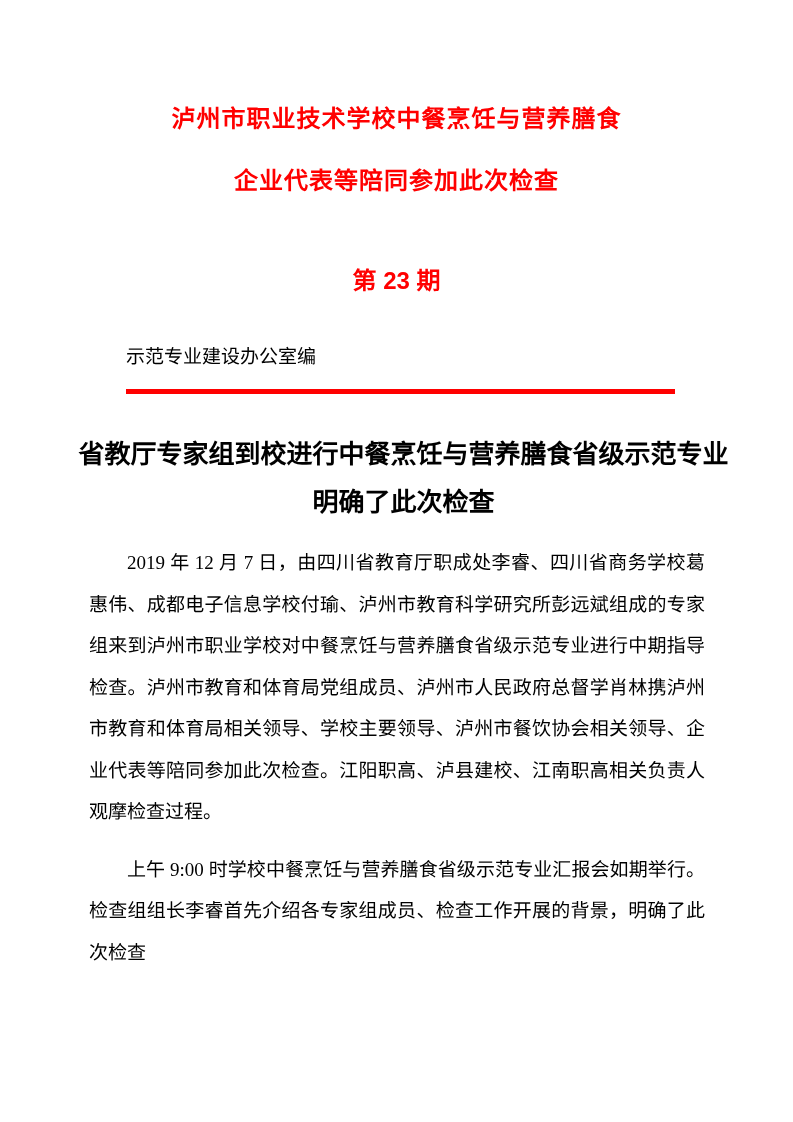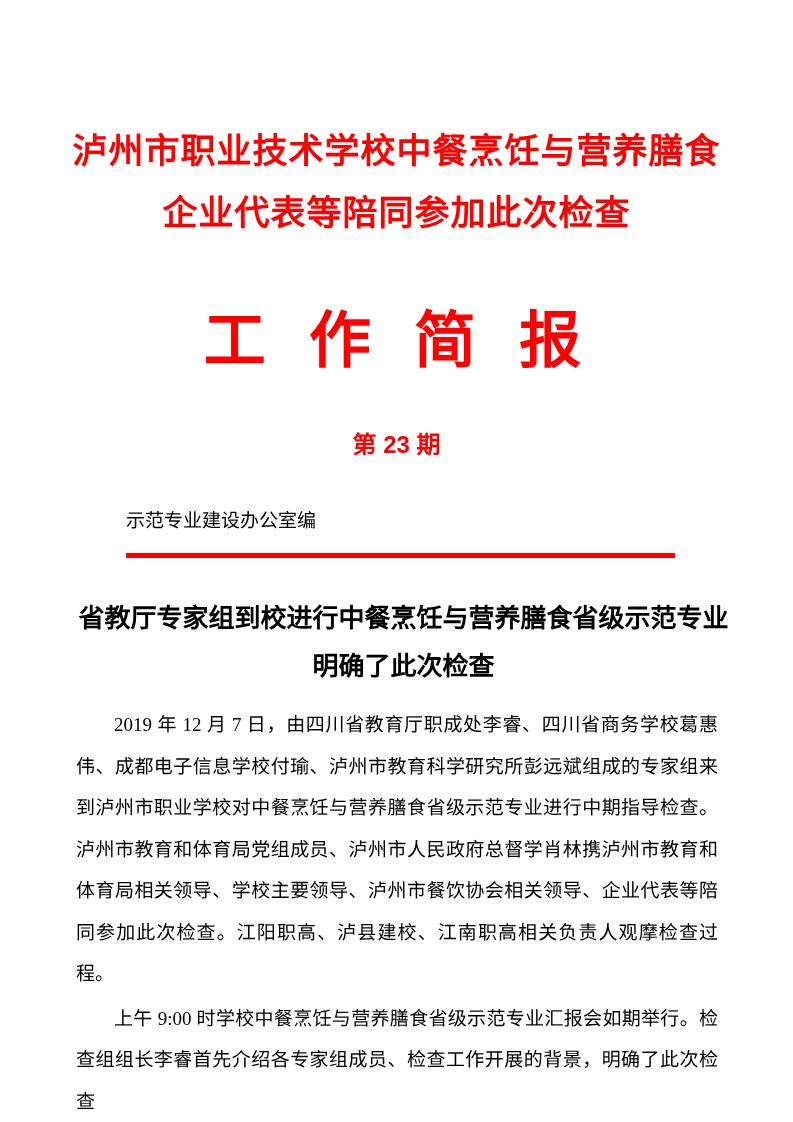--- a/index.html
+++ b/index.html
@@ -13,25 +13,25 @@
     position: relative;
     width: 793px;
     height: 1122px;
     margin: 0 auto;
     background: var(--page-bg);
     overflow: hidden;
     font-family: "Liberation Sans", sans-serif;
   }
   
   .masthead-title {
-    padding-top: 120px;
+    padding-top: 88px;
     text-align: center;
     color: var(--accent-red);
     font-weight: bold;
-    font-size: 35px;
+    font-size: 24px;
     line-height: 62px;
     font-family: "Liberation Sans", sans-serif;
     letter-spacing: 1px;
   }
   .bulletin-title {
     margin-top: 62px;
     text-align: center;
     color: var(--accent-red);
     font-weight: bold;
     font-size: 62px;
@@ -82,34 +82,33 @@
   .article-body {
     margin: 14px 72px 0 73px;
     color: var(--text-black);
     font-size: 19px;
     line-height: 41.5px;
     text-align: justify;
     font-family: "Liberation Serif", "DejaVu Serif", serif;
   }
   .article-body p {
     text-indent: 2em;
-    margin: 3px;
+    margin: 16px;
   }
 </style>
 </head>
 <body>
 
 <div class="page">
 
   <div class="masthead-title">
     <div>泸州市职业技术学校中餐烹饪与营养膳食</div>
     <div>企业代表等陪同参加此次检查</div>
   </div>
 
-  <div class="bulletin-title">工 作 简 报</div>
 
   <div class="issue-label">第 23 期</div>
 
   <div class="pub-row">
     <span>示范专业建设办公室编</span>
   </div>
 
   <div class="red-rule"></div>
 
   <div class="article-heading">

